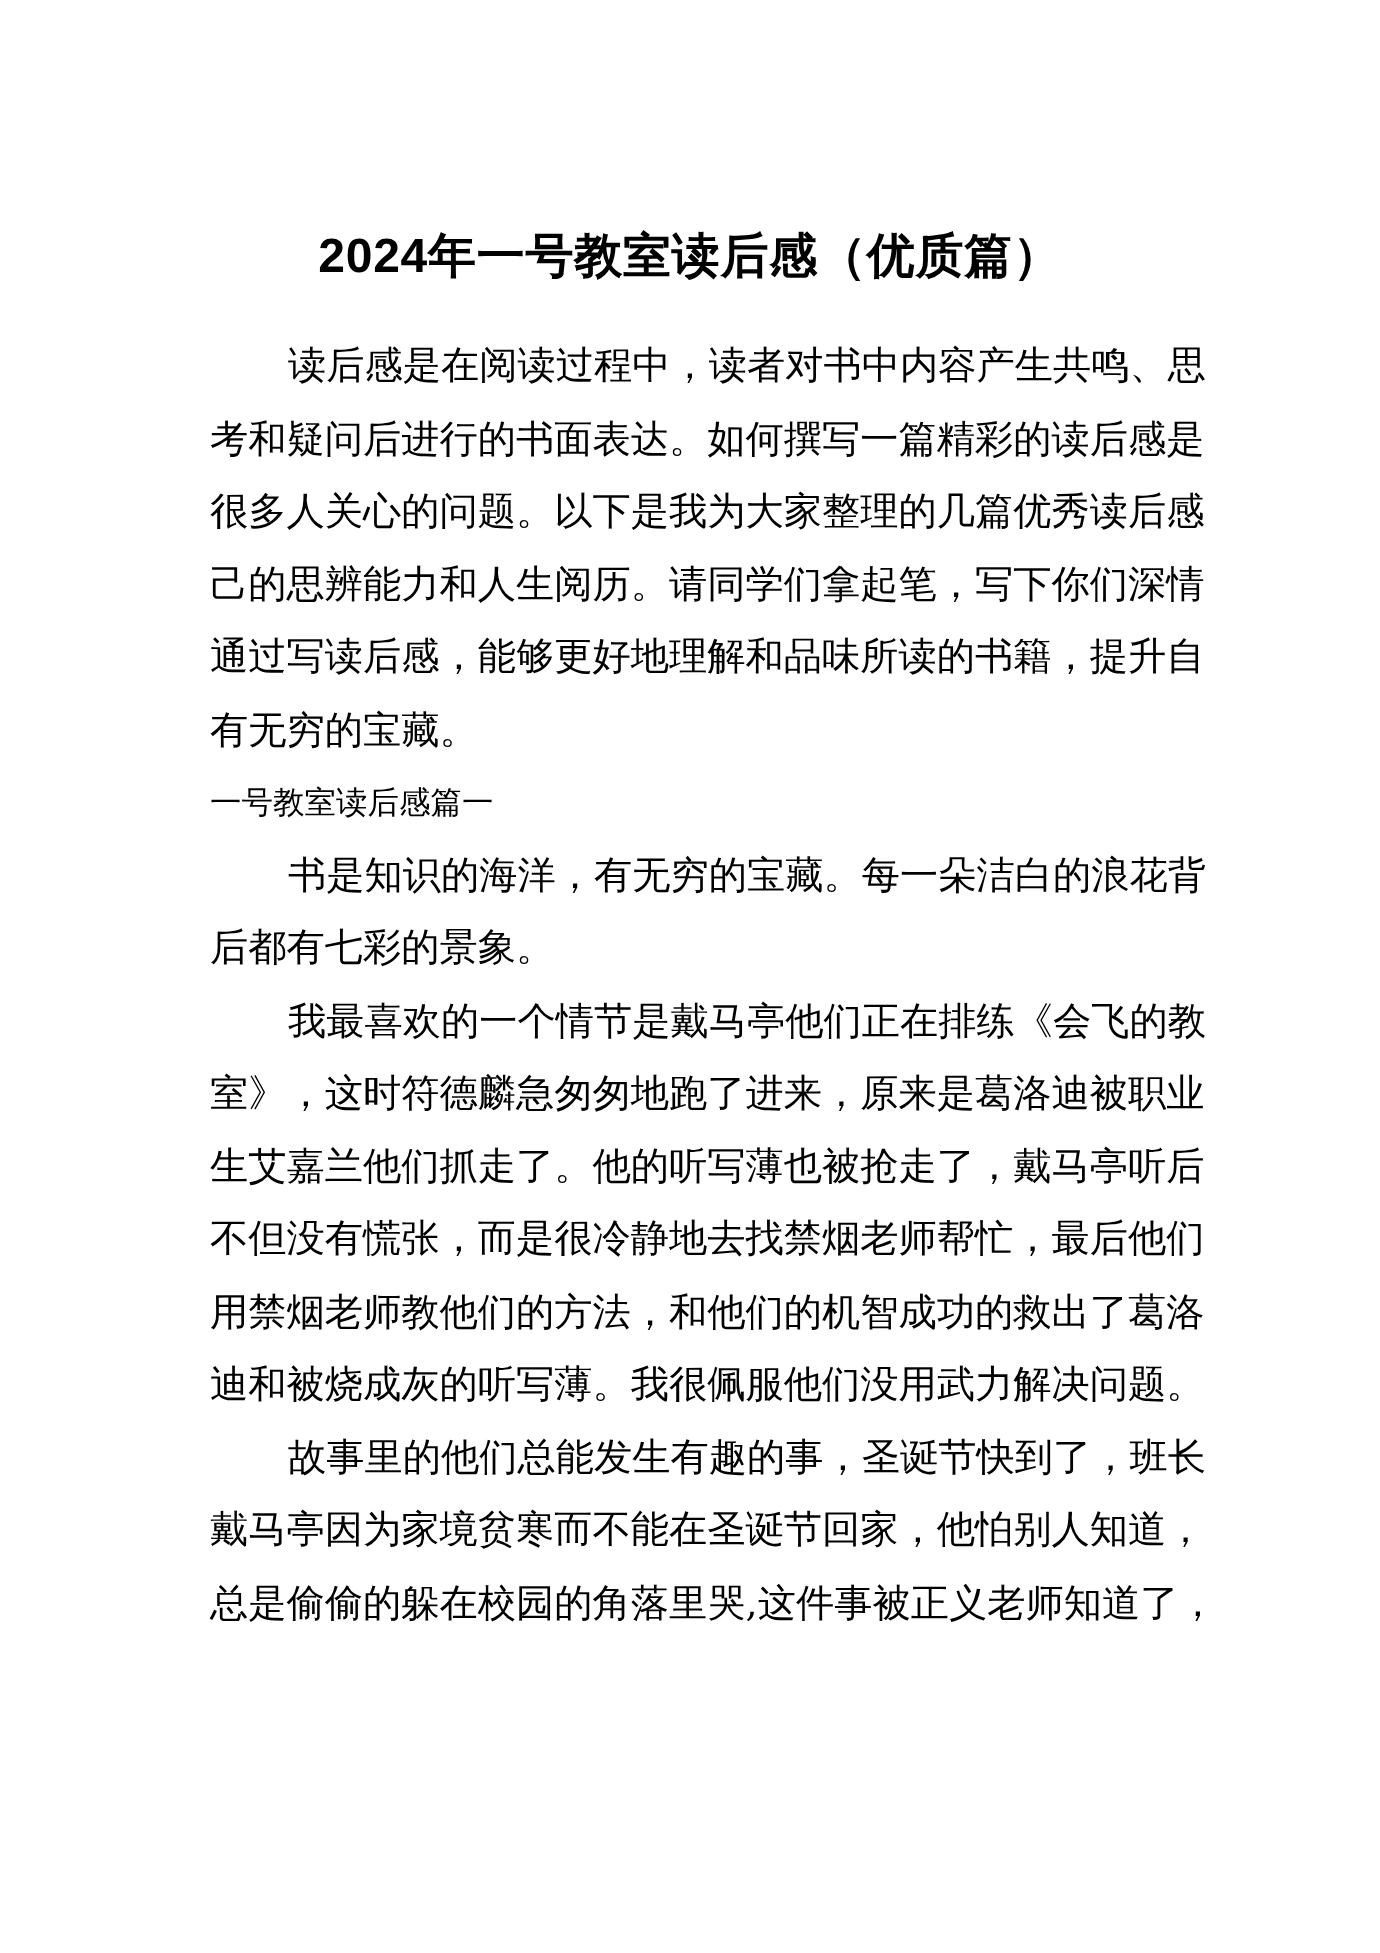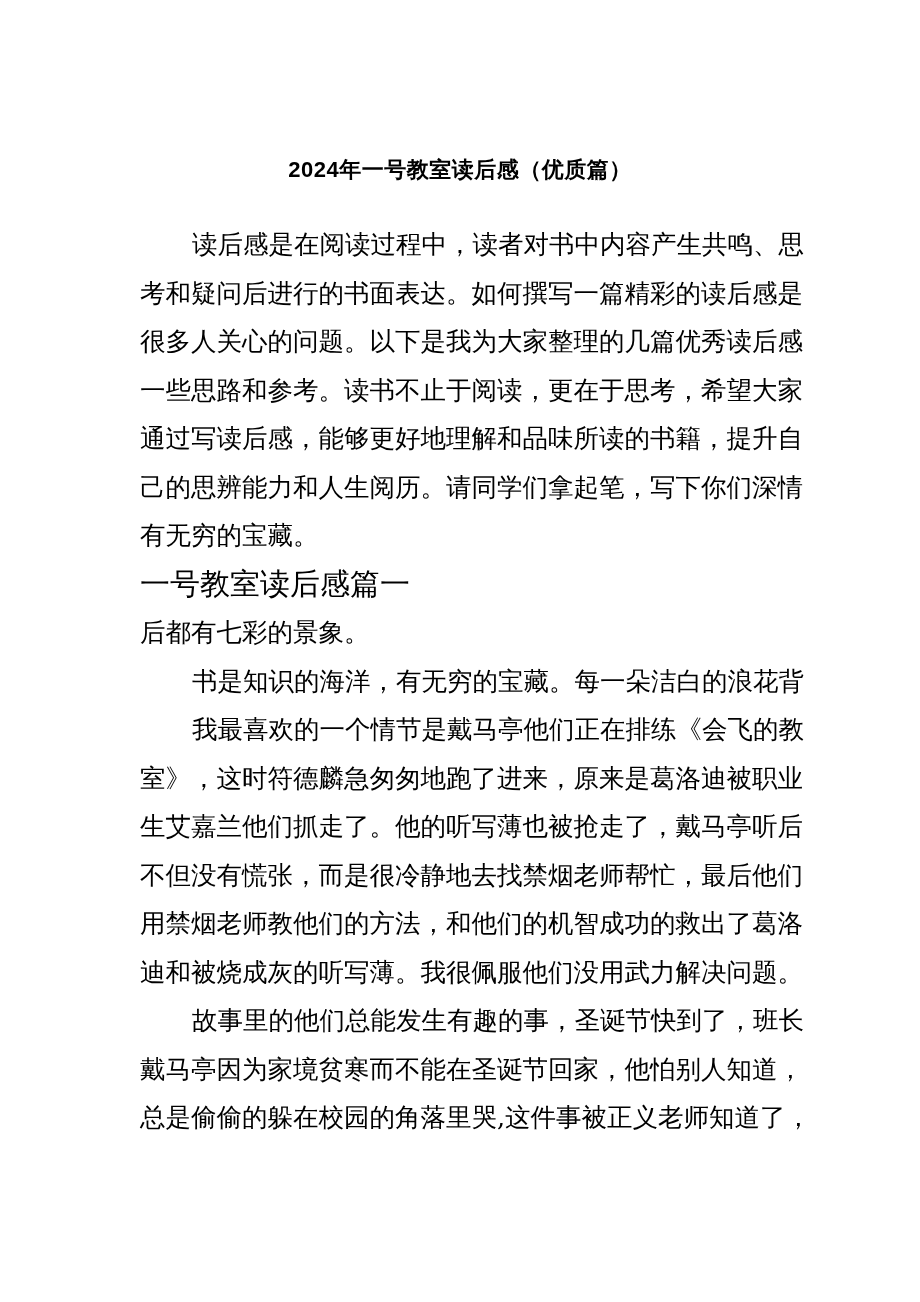--- a/index.html
+++ b/index.html
@@ -22,21 +22,21 @@
     background: #ffffff;
   }
   .title {
     position: absolute;
     left: 0;
     width: 920px;
     top: 146px;
     text-align: center;
     font-family: "Liberation Sans", "DejaVu Sans", sans-serif;
     font-weight: bold;
-    font-size: 22px;
+    font-size: 32px;
     line-height: 48px;
     letter-spacing: 0.5px;
     color: #000000;
   }
   .body {
     position: absolute;
     left: 140px;
     top: 220px;
     width: 660px;
     font-family: "DejaVu Serif", "Liberation Serif", serif;
@@ -46,47 +46,46 @@
   }
   .line {
     display: block;
     white-space: nowrap;
     height: 48.5px;
   }
   .indent {
     padding-left: 52px;
   }
   .heading {
-    font-size: 30px;
+    font-size: 21px;
   }
 </style>
 </head>
 <body>
 
 <div class="page">
 
   <h1 class="title" style="margin:0;">2024年一号教室读后感（优质篇）</h1>
 
   <div class="body">
 
     <div>
       <span class="line indent">读后感是在阅读过程中，读者对书中内容产生共鸣、思</span>
       <span class="line">考和疑问后进行的书面表达。如何撰写一篇精彩的读后感是</span>
       <span class="line">很多人关心的问题。以下是我为大家整理的几篇优秀读后感</span>
-      <span class="line">一些思路和参考。读书不止于阅读，更在于思考，希望大家</span>
+      <span class="line">己的思辨能力和人生阅历。请同学们拿起笔，写下你们深情</span>
       <span class="line">通过写读后感，能够更好地理解和品味所读的书籍，提升自</span>
-      <span class="line">己的思辨能力和人生阅历。请同学们拿起笔，写下你们深情</span>
       <span class="line">有无穷的宝藏。</span>
     </div>
 
     <span class="line heading">一号教室读后感篇一</span>
 
     <div>
+      <span class="line indent">书是知识的海洋，有无穷的宝藏。每一朵洁白的浪花背</span>
       <span class="line">后都有七彩的景象。</span>
-      <span class="line indent">书是知识的海洋，有无穷的宝藏。每一朵洁白的浪花背</span>
     </div>
 
     <div>
       <span class="line indent">我最喜欢的一个情节是戴马亭他们正在排练《会飞的教</span>
       <span class="line">室》，这时符德麟急匆匆地跑了进来，原来是葛洛迪被职业</span>
       <span class="line">生艾嘉兰他们抓走了。他的听写薄也被抢走了，戴马亭听后</span>
       <span class="line">不但没有慌张，而是很冷静地去找禁烟老师帮忙，最后他们</span>
       <span class="line">用禁烟老师教他们的方法，和他们的机智成功的救出了葛洛</span>
       <span class="line">迪和被烧成灰的听写薄。我很佩服他们没用武力解决问题。</span>
     </div>

